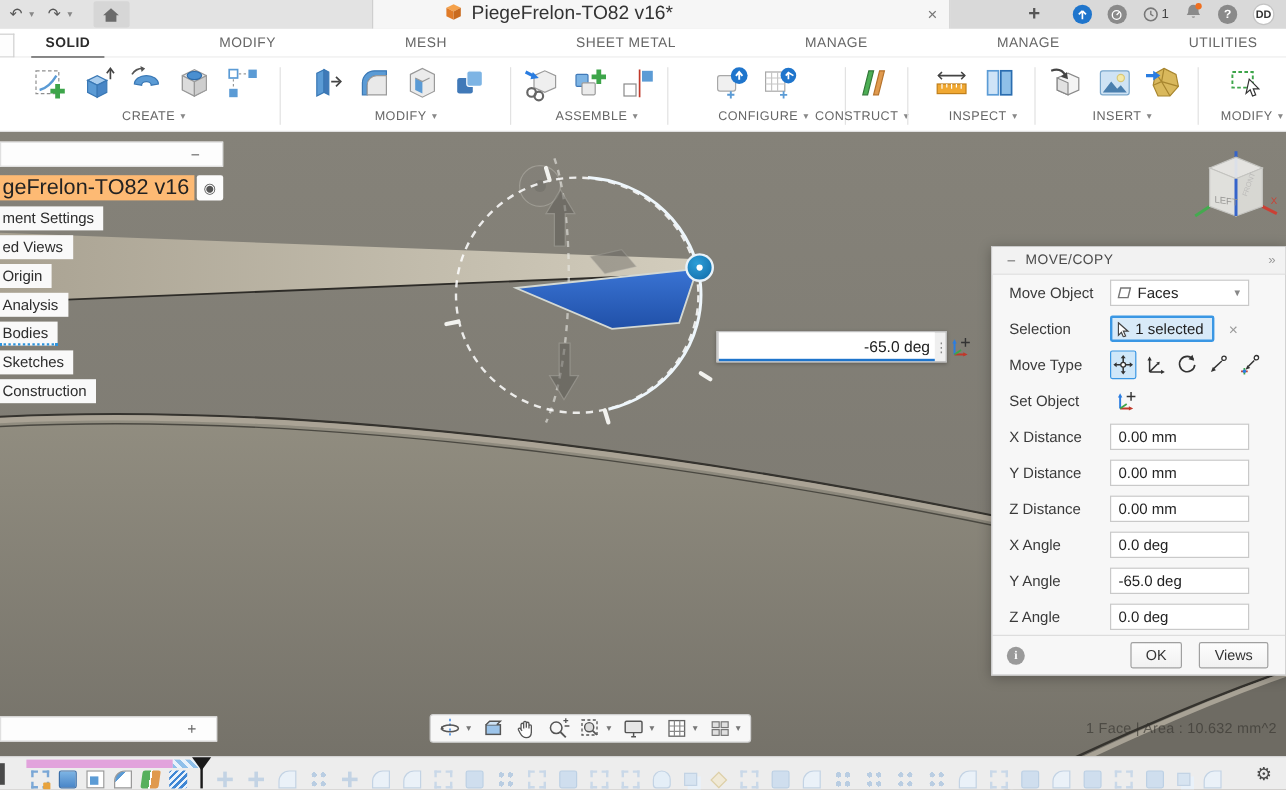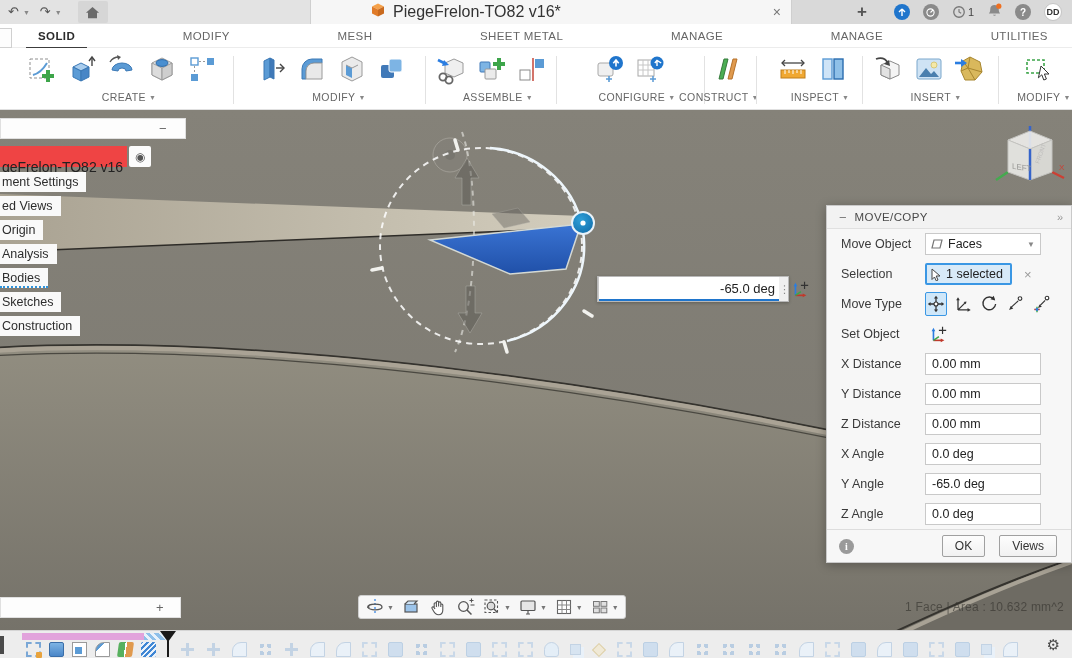--- a/index.html
+++ b/index.html
@@ -43,21 +43,21 @@
 
   
   #canvas { position:absolute; left:0; top:110px; width:1072px; height:548px; overflow:hidden; }
   #scene { position:absolute; left:0; top:0; }
 
   
   #browser { position:absolute; left:0; top:8px; }
   #browser-topbar { width:186px; height:21px; background:#fdfdfd; border:1px solid #e0e0e0; display:flex; align-items:center; }
   #browser-topbar .min { margin-left:158px; color:#666; font-size:13px; }
   #browser-root { margin-top:7px; display:flex; align-items:center; }
-  #browser-root .root-label { background:#ef4444; height:21px; line-height:21px; font-size:14px; color:#222; padding:11px 4px 0 2px; }
+  #browser-root .root-label { background:#fdba74; height:21px; line-height:21px; font-size:18px; color:#222; padding:0 4px 0 2px; }
   #browser-root .root-eye { width:22px; height:21px; background:#fcfcfc; display:flex; align-items:center; justify-content:center; color:#555; font-size:12px; margin-left:2px; border-radius:2px; }
   #browser-items { margin-top:5px; display:flex; flex-direction:column; gap:4px; align-items:flex-start; }
   .br-item { background:#f9f9f9; height:20px; line-height:20px; font-size:12.5px; color:#2d2d2d; padding:0 8px 0 2px; }
   .br-item.marked { border-bottom:2px dotted #2f94dc; }
   #browser-bottombar { position:absolute; left:0; top:487px; width:181px; height:21px; background:#fdfdfd; border:1px solid #e0e0e0; display:flex; align-items:center; }
   #browser-bottombar .add { margin-left:155px; color:#666; font-size:13px; }
 
   
   #viewcube { position:absolute; left:992px; top:10px; width:76px; height:78px; opacity:.92; }
 

